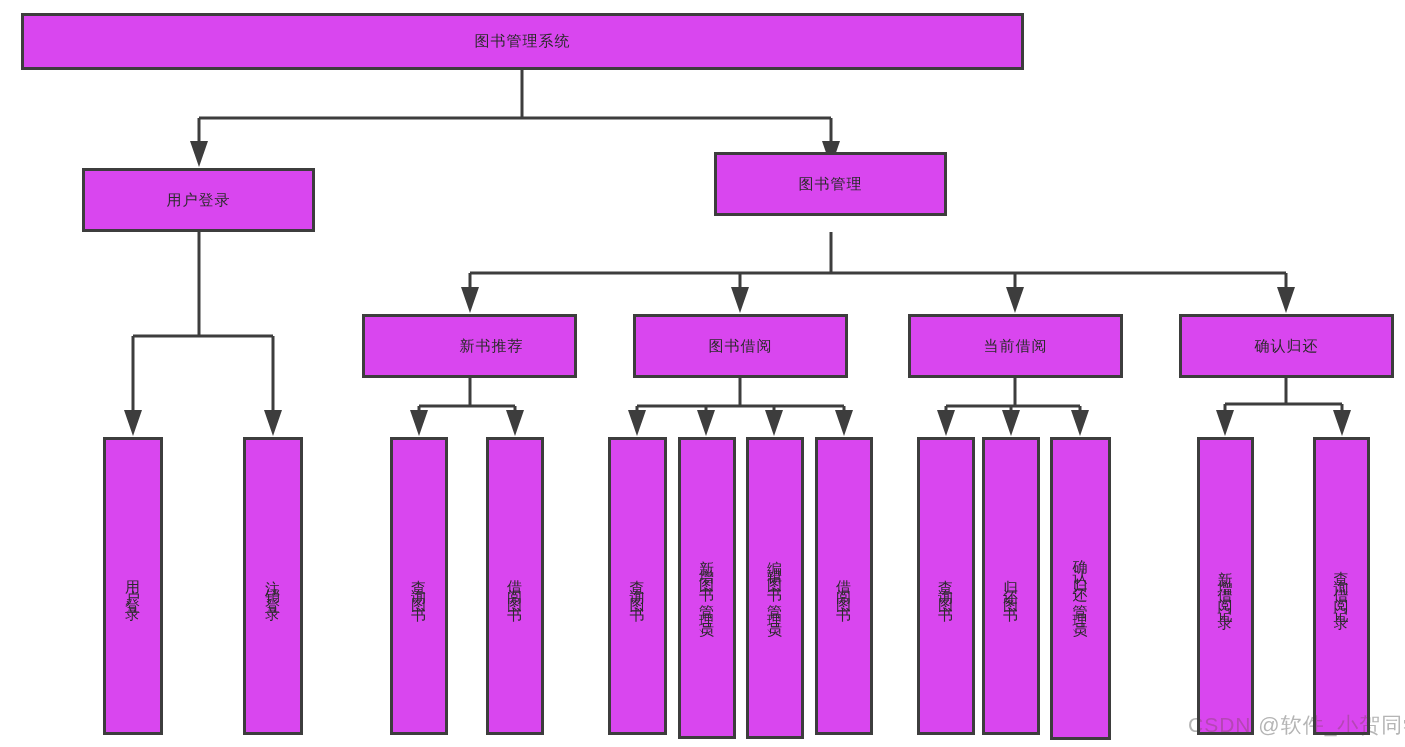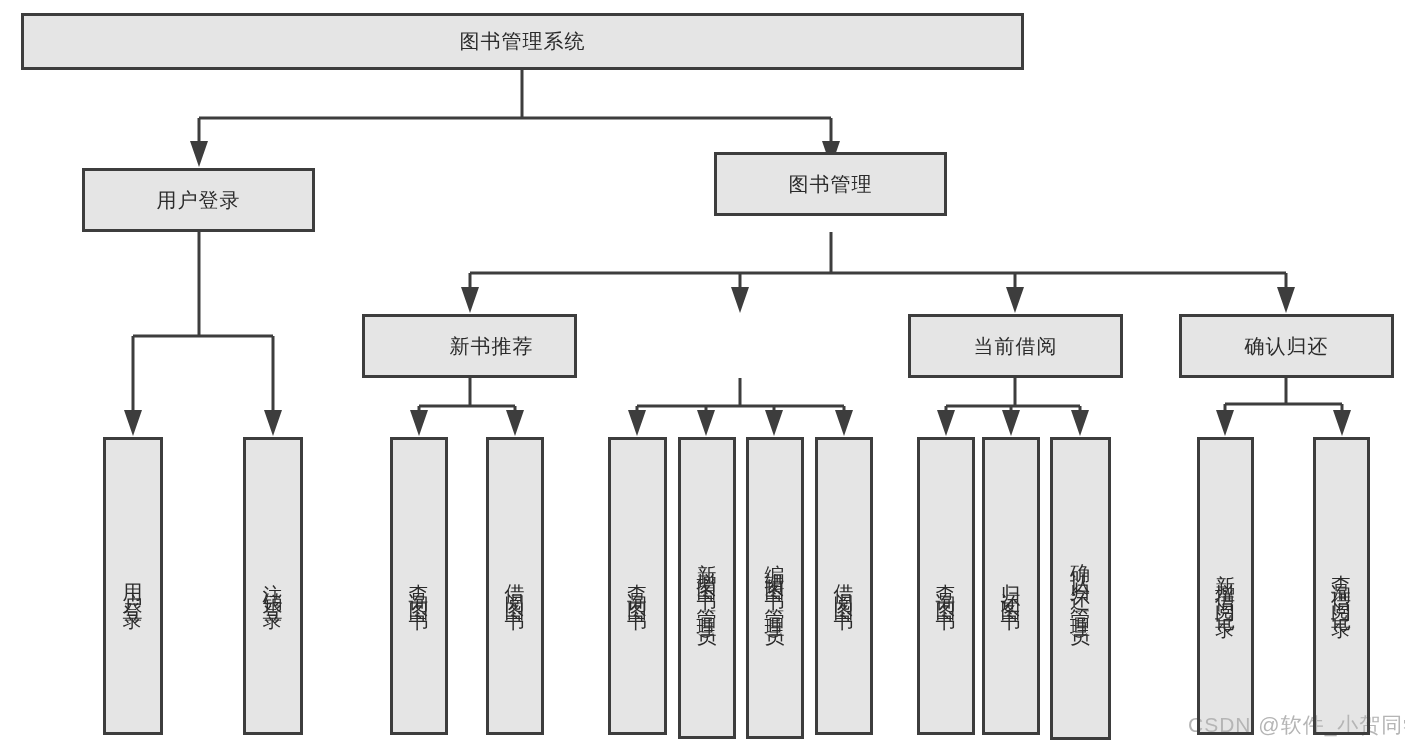--- a/index.html
+++ b/index.html
@@ -16,25 +16,25 @@
     background:var(--background);
     overflow:hidden;
   }
   .connectors{position:absolute;left:0;top:0;z-index:0;}
   .connectors path{stroke:var(--line);stroke-width:3;fill:none;}
   .connectors polygon{fill:var(--line);stroke:none;}
   .node{
     position:absolute;
     box-sizing:border-box;
     border:3px solid var(--line);
-    background:#e5e5e5;
+    background:#d946ef;
     color:var(--text);
     display:flex;align-items:center;justify-content:center;
     z-index:1;
-    font-size:20px;
+    font-size:15px;
     letter-spacing:1px;
   }
   .node.vert{padding:4px 0;}
   .node.vert .vlabel{
     writing-mode:vertical-rl;
     text-orientation:mixed;
     letter-spacing:9px;
     line-height:1;
     white-space:nowrap;
   }
@@ -115,20 +115,21 @@
     <path d="M1342,404 L1342,412"></path>
       <polygon points="1333,410 1351,410 1342,436"></polygon>
   </svg>
 
   <div class="node" style="left:21px;top:13px;width:1003px;height:57px;">图书管理系统</div>
 
   <div class="node" style="left:82px;top:168px;width:233px;height:64px;">用户登录</div>
   <div class="node" style="left:714px;top:152px;width:233px;height:64px;">图书管理</div>
 
   <div class="node" style="left:362px;top:314px;width:215px;height:64px;padding-left:44px;">新书推荐</div>
+  <div class="node" style="left:633px;top:314px;width:215px;height:64px;">图书借阅</div>
   <div class="node" style="left:908px;top:314px;width:215px;height:64px;">当前借阅</div>
   <div class="node" style="left:1179px;top:314px;width:215px;height:64px;">确认归还</div>
 
   <div class="node vert" style="left:103px;top:437px;width:60px;height:298px;">
     <span class="vlabel">用户登录</span>
   </div>
   <div class="node vert" style="left:243px;top:437px;width:60px;height:298px;">
     <span class="vlabel">注销登录</span>
   </div>
 

